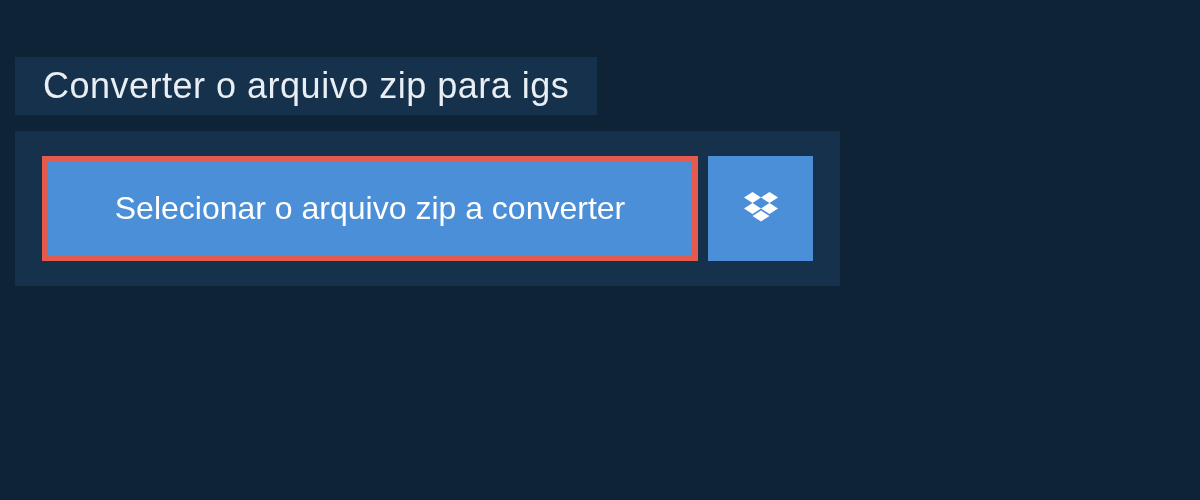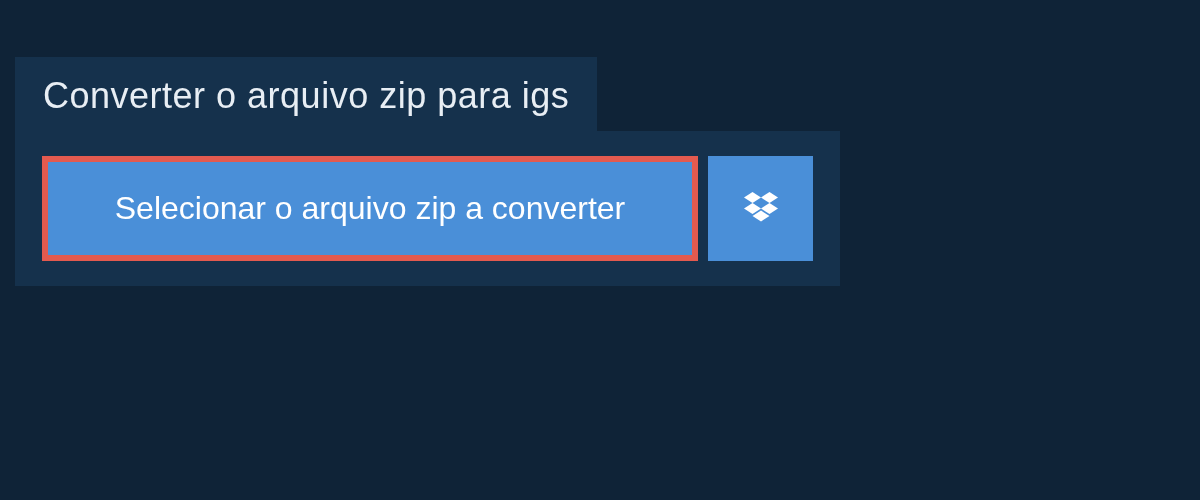--- a/index.html
+++ b/index.html
@@ -17,21 +17,21 @@
     .container {
       position: relative;
       width: 100%;
       height: 100%;
     }
     .tab-header {
       position: absolute;
       top: 57px;
       left: 15px;
       background-color: #15314c;
-      padding: 18px 28px;
+      padding: 8px 28px;
       display: inline-block;
     }
     .tab-title {
       color: #e8eef4;
       font-size: 36px;
       font-weight: 300;
       letter-spacing: 0.5px;
     }
     .panel {
       position: absolute;

